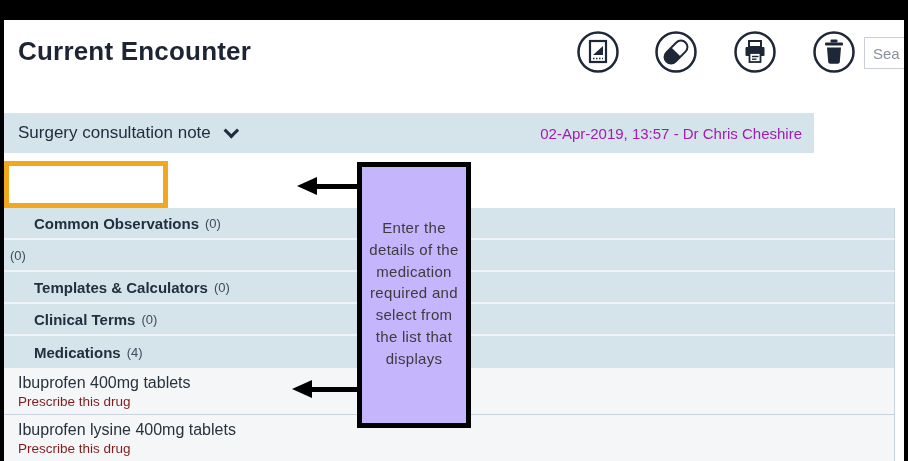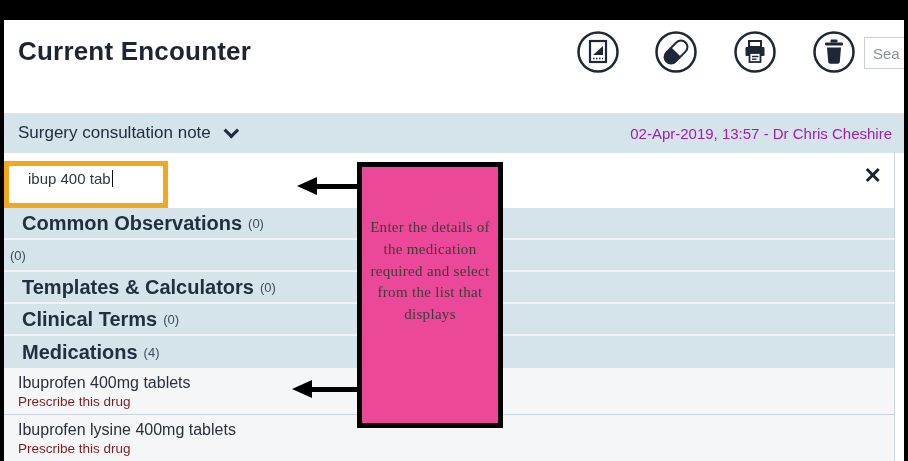--- a/index.html
+++ b/index.html
@@ -28,21 +28,21 @@
   .hdr-search {
     position:absolute; left:860px; top:17px; width:70px; height:32px;
     border:1px solid #c9ced9; background:#fff; font-size:15px;
     color:#5a6068; padding:0 8px; outline:none;
     font-family:"Liberation Sans", sans-serif;
   }
   .hdr-search::placeholder { color:#8a909b; opacity:1; }
 
   
   .note-bar {
-    position:absolute; left:0; top:93px; width:900px; height:40px;
+    position:absolute; left:0; top:93px; width:810px; height:40px;
     background:#d5e3eb; display:flex; align-items:center;
   }
   .note-title {
     margin-left:14px; font-size:17px; color:#1d2c3e;
   }
   .chevron-down {
     display:inline-block; width:11px; height:11px; margin-left:12px;
     border-right:3px solid #1d2c3e; border-bottom:3px solid #1d2c3e;
     transform:rotate(45deg) translateY(-4px);
   }
@@ -68,21 +68,21 @@
   }
 
   
   .cat-list { position:absolute; left:0; top:188px; width:891px; }
   .cat-row {
     height:32px; background:#d5e3eb; border-bottom:2px solid #eef4f7;
     border-right:1px solid #c9d3de;
     display:flex; align-items:center; cursor:pointer;
   }
   .cat-row:last-child { border-bottom:none; }
-  .cat-label { margin-left:18px; font-size:20px; font-weight:bold; color:#20303f; }
+  .cat-label { margin-left:30px; font-size:15px; font-weight:bold; color:#20303f; }
   .cat-count { margin-left:6px; font-size:13px; color:#3d4c5c; }
 
   
   .med-list { position:absolute; left:0; top:348px; width:891px; }
   .med-row {
     height:47px; background:#f5f6f8; border-bottom:1px solid #c9d3de;
     border-right:1px solid #c9d3de;
     padding:5px 17px 0 14px; cursor:pointer;
   }
   .med-title { font-size:16px; color:#28323f; line-height:20px; }
@@ -91,23 +91,23 @@
     position:absolute; left:0; top:443px; width:891px; height:7px;
     background:#f5f6f8; border-top:1px solid #c9d3de; border-right:1px solid #c9d3de;
   }
 
   
   .highlight-box {
     position:absolute; left:0px; top:141px; width:164px; height:47px;
     border:5px solid #f2a71f; z-index:6; pointer-events:none;
   }
   .callout {
-    position:absolute; left:353px; top:142px; width:146px; height:266px;
-    background:#ec4899; border:5px solid #000; z-index:5;
-    padding:50px 6px 0 6px; text-align:center;font-family:Liberation Serif, serif;
+    position:absolute; left:353px; top:142px; width:114px; height:266px;
+    background:#c4b5fd; border:5px solid #000; z-index:5;
+    padding:50px 6px 0 6px; text-align:center;
   }
   .callout-text {
     font-size:15px; line-height:1.45; color:#3c3c3c; letter-spacing:.3px;
   }
   .arrow { position:absolute; z-index:5; }
   .arrow .shaft { position:absolute; height:5px; background:#000; }
   .arrow .head {
     position:absolute; width:0; height:0;
     border-top:9px solid transparent; border-bottom:9px solid transparent;
     border-right:20px solid #000;
@@ -163,26 +163,20 @@
 
       <input class="hdr-search" type="text" placeholder="Sea" style="">
     </div>
 
     <div class="note-bar">
       <span class="note-title">Surgery consultation note</span>
       <span class="chevron-down"></span>
       <span class="note-meta">02-Apr-2019, 13:57 - Dr Chris Cheshire</span>
     </div>
 
-    <div class="search-row">
-      <span class="search-text">
-        <span>ibup 400 tab</span><span class="text-cursor"></span>
-      </span>
-      <span class="clear-x">✕</span>
-    </div>
 
     <div class="cat-list">
       <div class="cat-row">
         <span class="cat-label">Common Observations</span>
         <span class="cat-count">(0)</span>
       </div>
       <div class="cat-row">
         <span class="cat-count">(0)</span>
       </div>
       <div class="cat-row">

